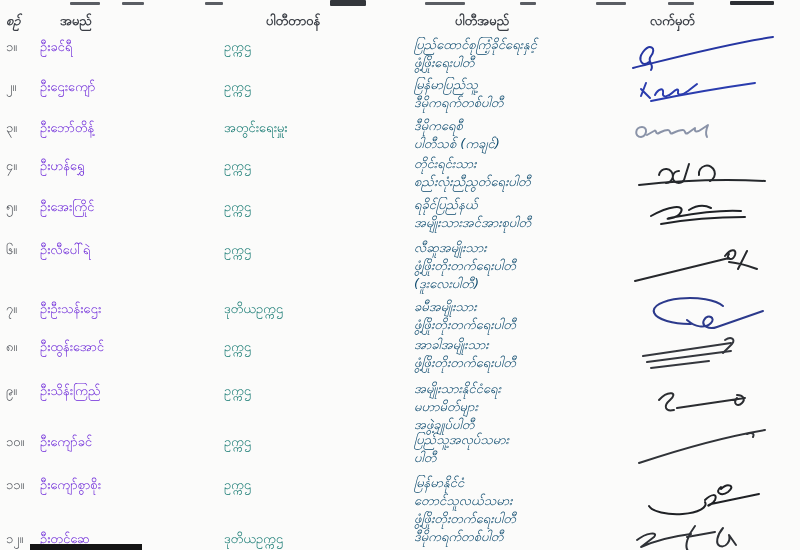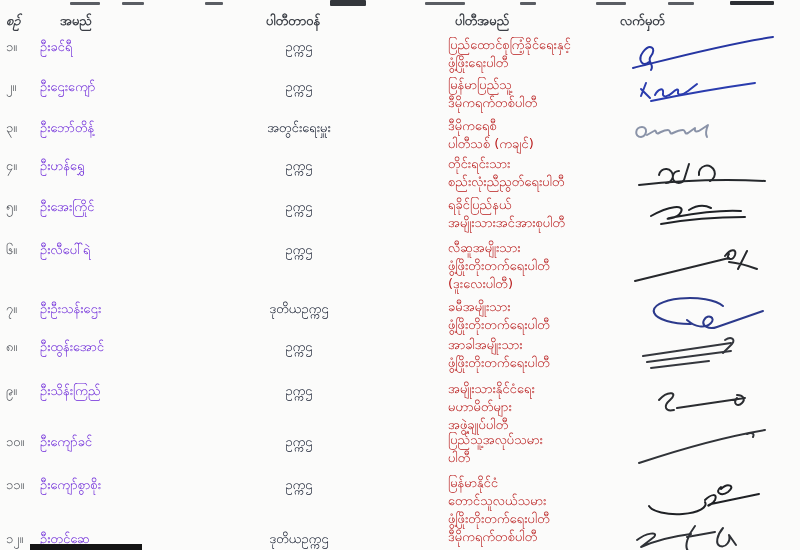--- a/index.html
+++ b/index.html
@@ -11,27 +11,27 @@
   }
   
   .frag { position:absolute; background:#5a5d63; border-radius:1px; }
   
   .hdr { position:absolute; top:12px; left:0; width:800px; font-size:13px; font-weight:600; color:#3a3e45; }
   .hdr span { position:absolute; top:0; white-space:nowrap; }
   .h-no    { left:6px;font-style:italic; }
   .h-name  { left:60px; }
   .h-duty  { left:266px; }
   .h-party { left:455px; }
-  .h-sig   { left:620px; }
+  .h-sig   { left:650px; }
   
   .row { position:absolute; left:0; width:800px; font-size:13px; line-height:18px; }
   .c-no    { position:absolute; left:6px;  top:2px; width:32px;  color:#474b52; white-space:nowrap; }
   .c-name  { position:absolute; left:40px; top:2px; width:185px; color:#6d28d9; white-space:nowrap; }
-  .c-duty  { position:absolute; left:236px; top:2px; width:126px; text-align:center; color:#0f172a; white-space:nowrap; }
-  .c-party { position:absolute; left:448px; top:0; width:205px; white-space:pre-line; color:#b91c1c; }
+  .c-duty  { position:absolute; left:224px; top:2px; width:126px; color:#0f766e; white-space:nowrap; }
+  .c-party { position:absolute; left:414px; top:0; width:205px; white-space:pre-line; color:#0c4a6e;font-style:italic; }
   .c-sig   { position:absolute; left:625px; top:-8px; width:155px; height:46px; }
   .c-sig svg { display:block; width:155px; height:46px; }
   g.sig { fill:none; stroke-width:2; stroke-linecap:round; stroke-linejoin:round; }
   .bottom-bar { position:absolute; left:30px; top:544px; width:112px; height:6px; background:#151515; }
 </style>
 </head>
 <body>
 
 <div class="page">
 

